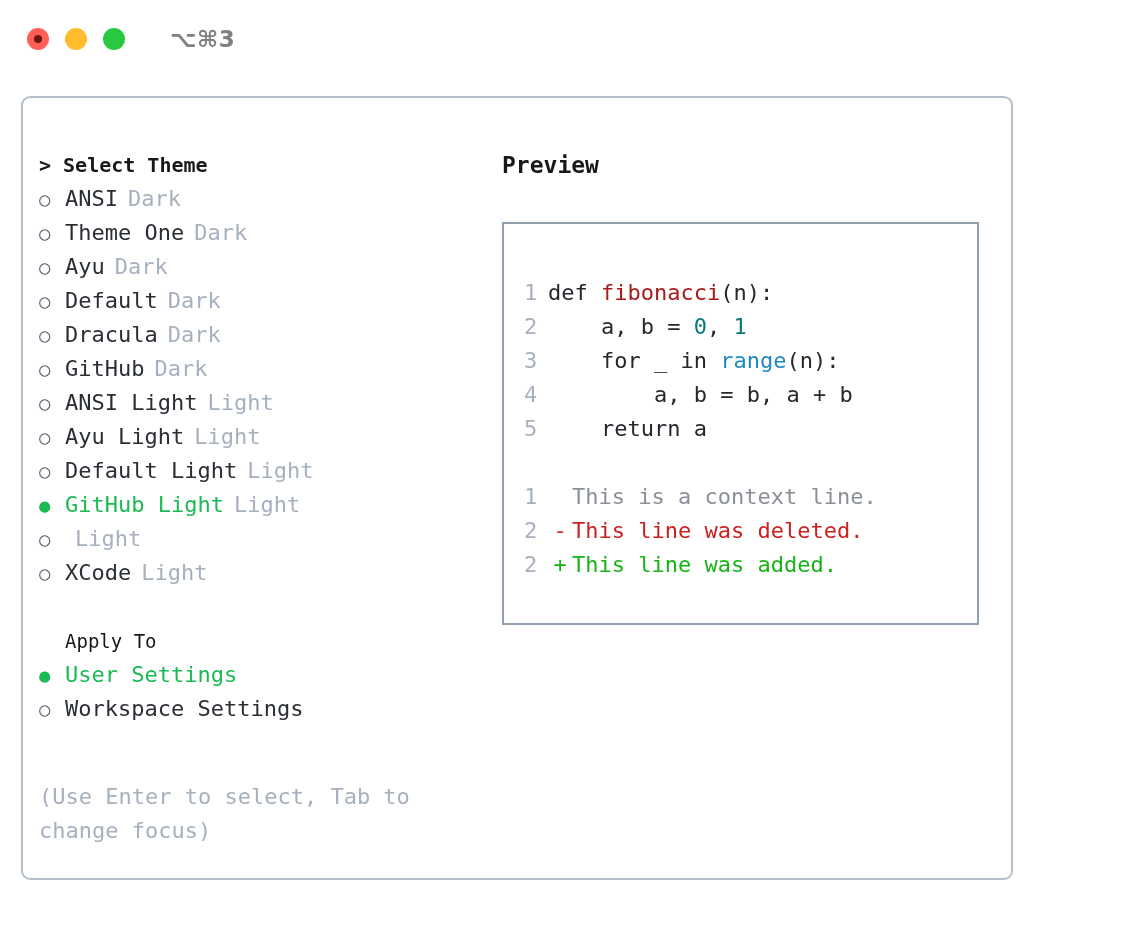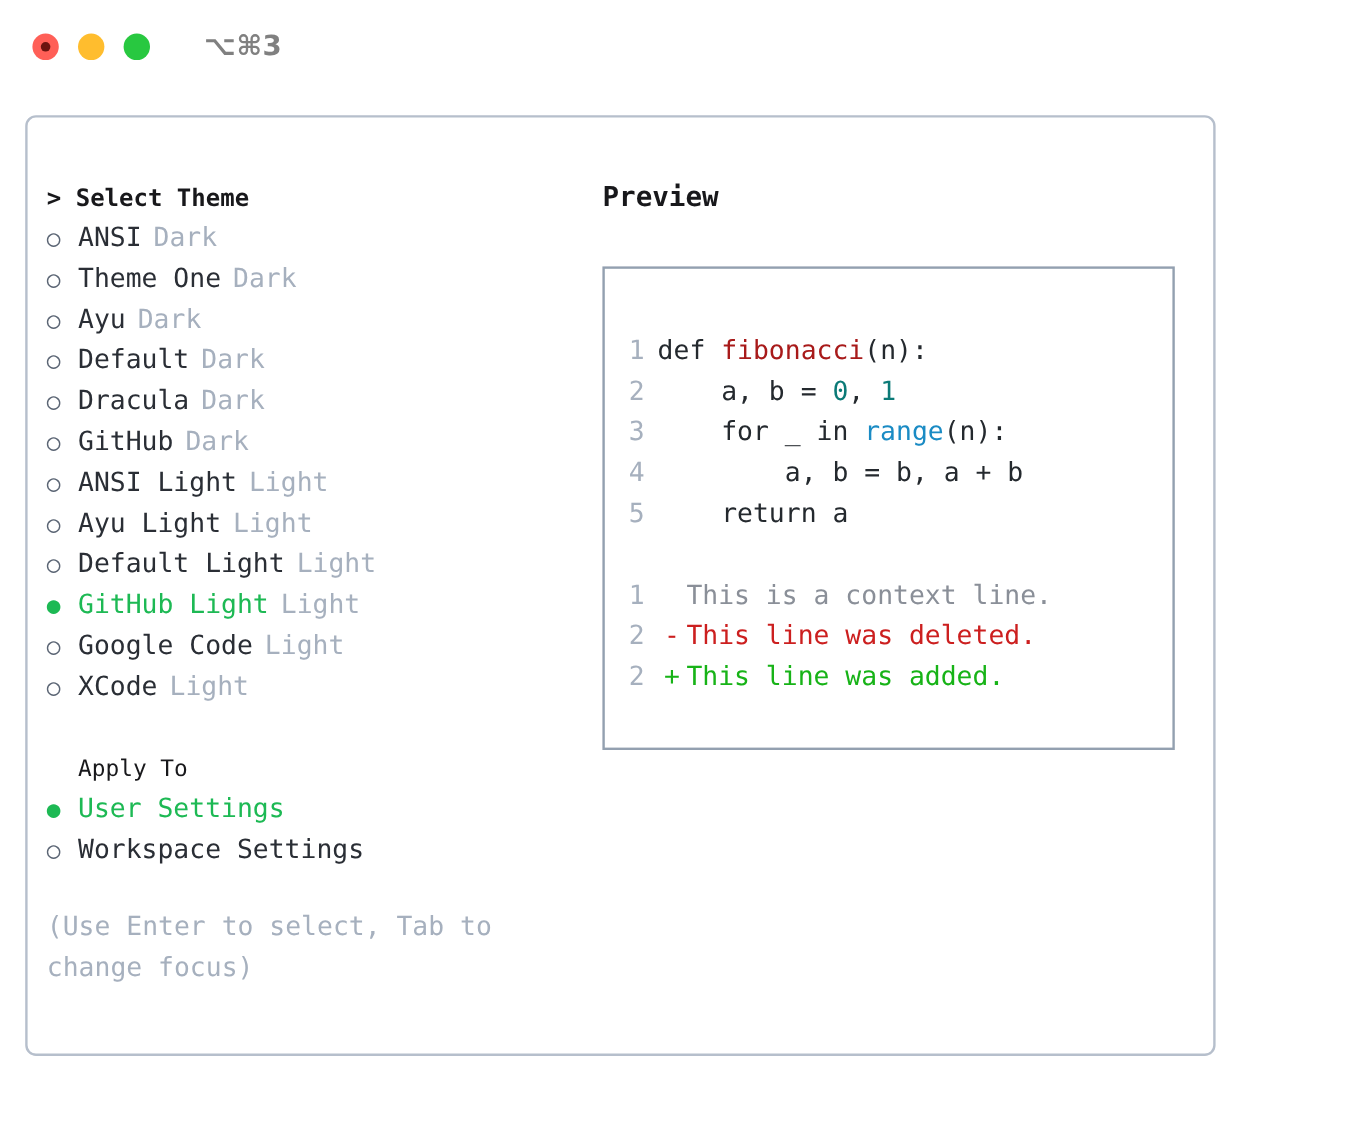--- a/index.html
+++ b/index.html
@@ -130,21 +130,21 @@
   .apply-heading {
     font-size: 19px;
     line-height: 34px;
     color: #18181b;
     padding-left: 26px;
     white-space: pre;
   }
   .spacer-32 { height: 34px; }
 
   .hint {
-    margin-top: 30px;
+    margin-top: 54px;
     font-size: 22px;
     line-height: 34px;
     color: #a6b0be;
     width: 410px;
     white-space: pre-wrap;
   }
 
   
   .right-col {
     position: absolute;
@@ -231,21 +231,21 @@
             <li class="row"><span class="bullet">○</span><span class="label">ANSI</span><span class="variant">Dark</span></li>
             <li class="row"><span class="bullet">○</span><span class="label">Theme One</span><span class="variant">Dark</span></li>
             <li class="row"><span class="bullet">○</span><span class="label">Ayu</span><span class="variant">Dark</span></li>
             <li class="row"><span class="bullet">○</span><span class="label">Default</span><span class="variant">Dark</span></li>
             <li class="row"><span class="bullet">○</span><span class="label">Dracula</span><span class="variant">Dark</span></li>
             <li class="row"><span class="bullet">○</span><span class="label">GitHub</span><span class="variant">Dark</span></li>
             <li class="row"><span class="bullet">○</span><span class="label">ANSI Light</span><span class="variant">Light</span></li>
             <li class="row"><span class="bullet">○</span><span class="label">Ayu Light</span><span class="variant">Light</span></li>
             <li class="row"><span class="bullet">○</span><span class="label">Default Light</span><span class="variant">Light</span></li>
             <li class="row"><span class="bullet sel">●</span><span class="label sel">GitHub Light</span><span class="variant">Light</span></li>
-            <li class="row"><span class="bullet">○</span><span class="label">Google Code</span><span class="variant">Light</span></li>
+            <li class="row"><span class="bullet">○</span><span class="variant">Light</span></li>
             <li class="row"><span class="bullet">○</span><span class="label">XCode</span><span class="variant">Light</span></li>
           </ul>
 
         <div class="spacer-32"></div>
 
         <div class="apply-heading">Apply To</div>
 
         <ul class="list" id="apply-list">
             <li class="row"><span class="bullet sel">●</span><span class="label sel">User Settings</span></li>
             <li class="row"><span class="bullet">○</span><span class="label">Workspace Settings</span></li>

